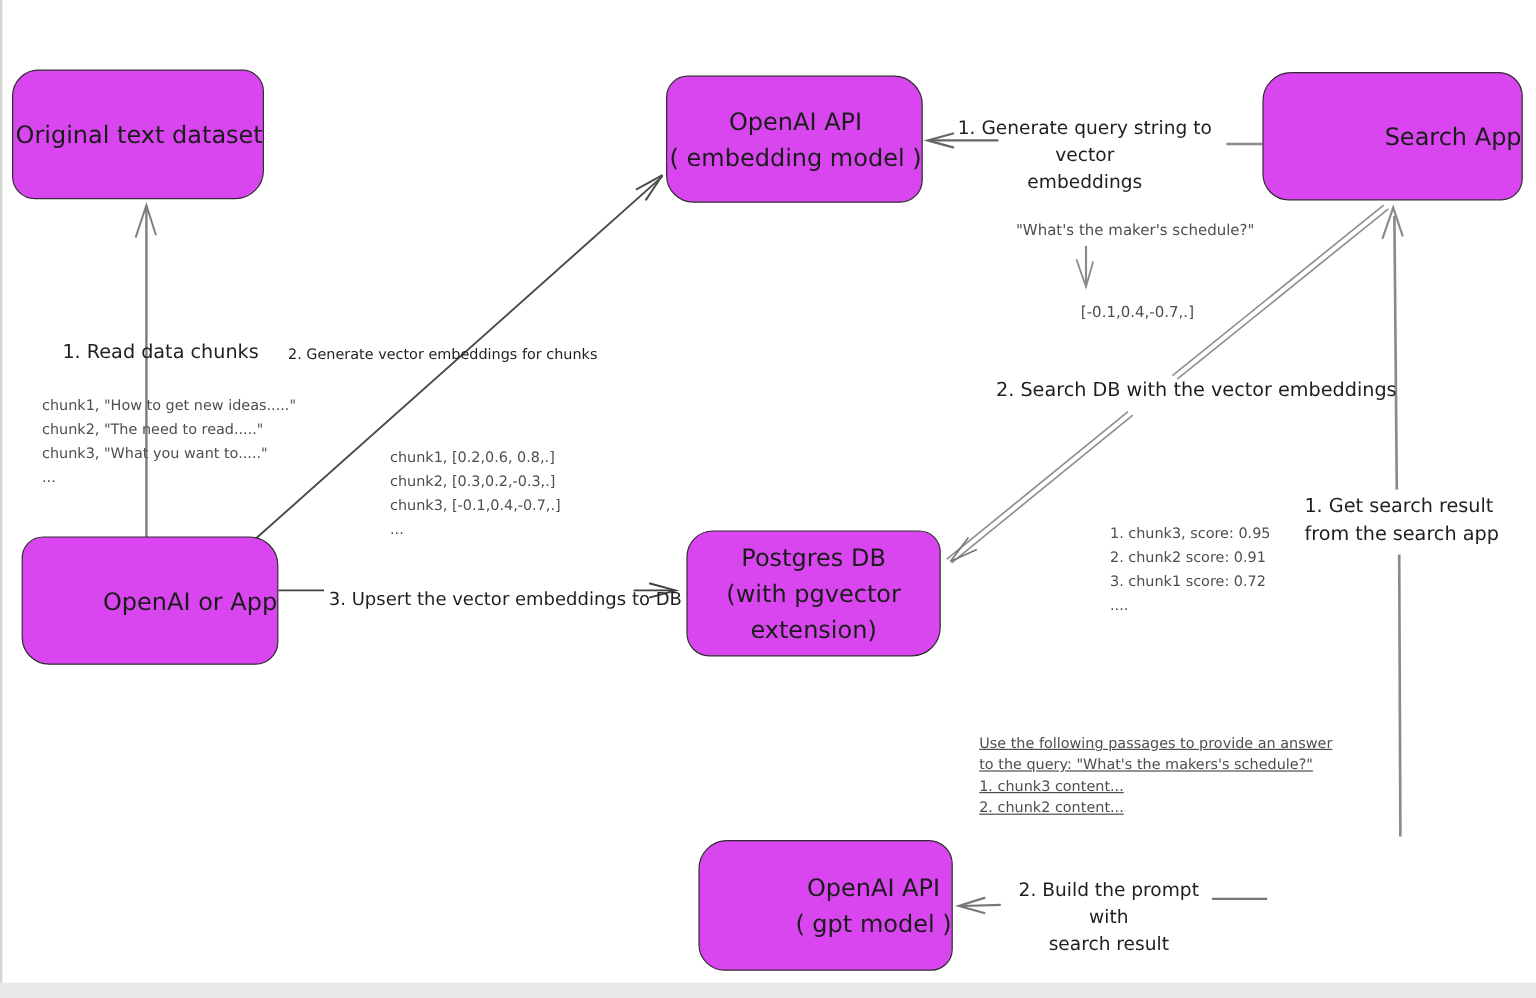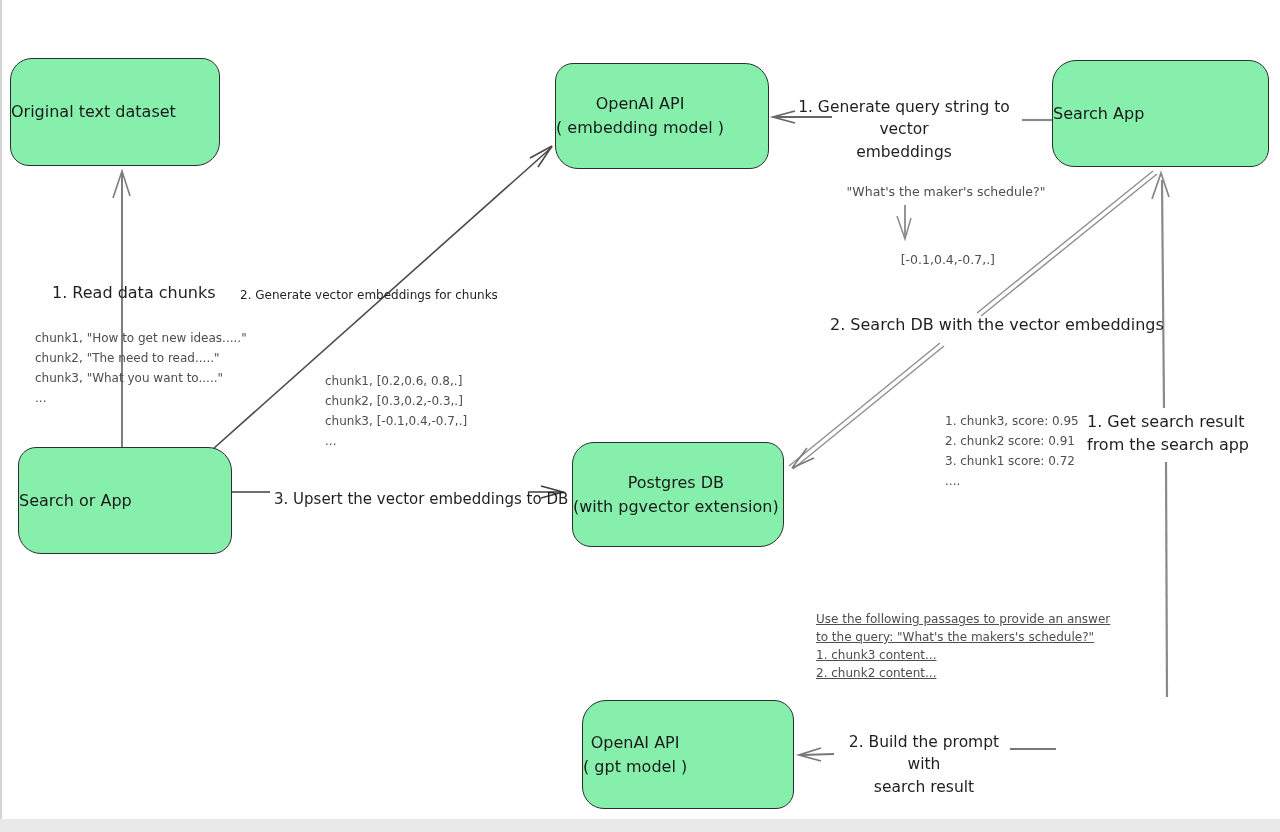--- a/index.html
+++ b/index.html
@@ -4,23 +4,23 @@
 <style>
   html,body{margin:0;padding:0;background:#ffffff;}
   #canvas{
     position:relative;width:1280px;height:832px;background:#ffffff;
     font-family:"DejaVu Sans",sans-serif;overflow:hidden;
   }
   .edge-left{position:absolute;left:0;top:0;width:2px;height:832px;background:#d5d5d5;}
   .edge-bottom{position:absolute;left:0;bottom:0;width:1280px;height:13px;background:#e9e9e9;}
   svg.wires{position:absolute;left:0;top:0;width:1280px;height:832px;}
   .node{
-    position:absolute;display:flex;align-items:center;justify-content:flex-start;
-    background:#86efac;border:1.7px solid #2e2e2e;color:#1b1b1b;
-    font-size:16px;text-align:center;line-height:1.5;
+    position:absolute;display:flex;align-items:center;justify-content:flex-end;
+    background:#d946ef;border:1.7px solid #2e2e2e;color:#1b1b1b;
+    font-size:20px;text-align:center;line-height:1.5;
   }
   .r1{border-radius:22px 18px 24px 19px;}
   .r2{border-radius:18px 24px 19px 23px;}
   .r3{border-radius:24px 20px 18px 22px;}
   .lbl{
     position:absolute;color:#1f1f1f;font-size:15.5px;line-height:1.45;
     white-space:nowrap;
   }
   .lbl.center{text-align:center;}
   .note{
@@ -92,21 +92,21 @@
       <span>OpenAI API</span><br>
       <span>( embedding model )</span>
     </span>
   </div>
 
   <div class="node r3" style="left:1052px;top:60px;width:215px;height:105px;">
     <span>Search App</span>
   </div>
 
   <div class="node r2" style="left:18px;top:447px;width:212px;height:105px;">
-    <span>Search or App</span>
+    <span>OpenAI or App</span>
   </div>
 
   <div class="node r1" style="left:572px;top:442px;width:210px;height:103px;">
     <span>
       <span>Postgres DB</span><br>
       <span>(with pgvector extension)</span>
     </span>
   </div>
 
   <div class="node r3" style="left:582px;top:700px;width:210px;height:107px;">
@@ -151,21 +151,21 @@
     <div>...</div>
   </div>
 
   <div class="note" style="left:325px;top:371px;">
     <div>chunk1, [0.2,0.6, 0.8,.]</div>
     <div>chunk2, [0.3,0.2,-0.3,.]</div>
     <div>chunk3, [-0.1,0.4,-0.7,.]</div>
     <div>...</div>
   </div>
 
-  <div class="note" style="left:925px;top:411px;margin-left:20px;">
+  <div class="note" style="left:925px;top:434px;">
     <div>1. chunk3, score: 0.95</div>
     <div>2. chunk2 score: 0.91</div>
     <div>3. chunk1 score: 0.72</div>
     <div>....</div>
   </div>
 
   <div class="note" style="left:816px;top:610px;line-height:1.5;text-decoration:underline;">
     <div>Use the following passages to provide an answer</div>
     <div>to the query: "What's the makers's schedule?"</div>
     <div>1. chunk3 content...</div>

